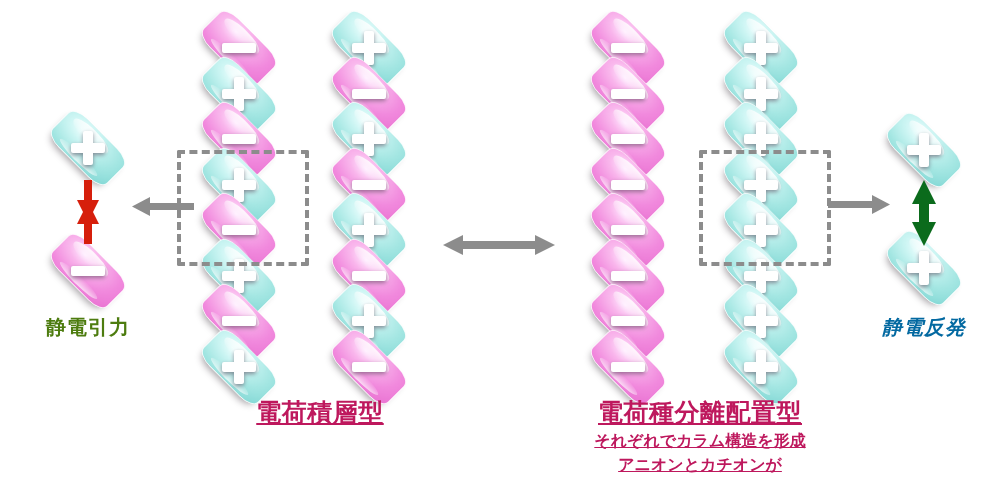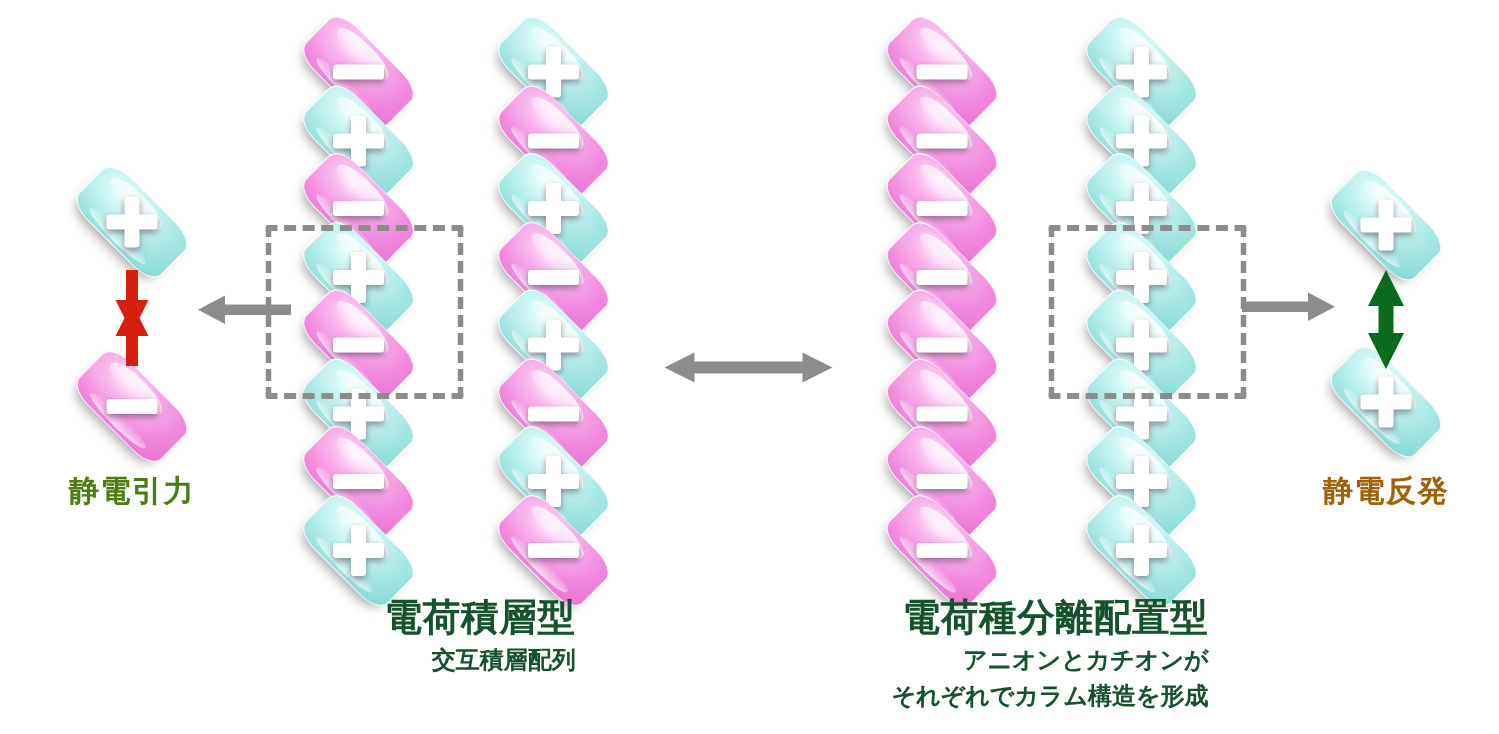--- a/index.html
+++ b/index.html
@@ -63,21 +63,21 @@
   .arrow-svg{position:absolute;overflow:visible;}
 
   
   .force-label{
     position:absolute;transform:translateX(-50%);
     font-size:20px;font-weight:bold;letter-spacing:1px;white-space:nowrap;
     text-shadow:0 1px 1px rgba(255,255,255,.9);
   }
   .caption{
     position:absolute;transform:translateX(-50%);
-    text-align:right;white-space:nowrap;color:#14532d;
+    text-align:center;white-space:nowrap;color:#be185d;text-decoration:underline;
   }
   .caption .title{font-size:25px;font-weight:bold;letter-spacing:.5px;line-height:1.15;}
   .caption .sub{font-size:16px;font-weight:bold;line-height:1.35;margin-top:3px;}
 </style>
 </head>
 <body>
 
 <div class="stage">
 
   <div>
@@ -276,21 +276,20 @@
         </div>
         <div class="sign" style="left: 369px; top: 366.5px;">
           <div class="bar h"></div>
         </div>
       </div>
 
     <div class="dashbox" style="left:177px;top:150px;width:124px;height:108px;"></div>
 
     <div class="caption" style="left:320px;top:398px;">
       <div class="title">電荷積層型</div>
-      <div class="sub">交互積層配列</div>
     </div>
   </div>
 
   <svg class="arrow-svg" style="left:443px;top:232px;" width="112" height="26">
     <g fill="#8c8c8c">
       <rect x="18" y="9" width="76" height="8"></rect>
       <polygon points="0,13 20,3 20,23"></polygon>
       <polygon points="112,13 92,3 92,23"></polygon>
     </g>
   </svg>
@@ -450,22 +449,22 @@
         <div class="sign" style="left: 761px; top: 366.5px;">
           <div class="bar h"></div>
           <div class="bar v"></div>
         </div>
       </div>
 
     <div class="dashbox" style="left:699px;top:150px;width:124px;height:108px;"></div>
 
     <div class="caption" style="left:700px;top:398px;">
       <div class="title">電荷種分離配置型</div>
+      <div class="sub">それぞれでカラム構造を形成</div>
       <div class="sub">アニオンとカチオンが</div>
-      <div class="sub">それぞれでカラム構造を形成</div>
     </div>
   </div>
 
   <svg class="arrow-svg" style="left:828px;top:194px;" width="62" height="22">
     <g fill="#8c8c8c">
       <rect x="0" y="7" width="46" height="7"></rect>
       <polygon points="62,10.5 44,1 44,20"></polygon>
     </g>
   </svg>
 
@@ -493,16 +492,16 @@
     </div>
 
     <svg class="arrow-svg" style="left:908px;top:180px;" width="34" height="66">
       <g fill="#0b6b1c">
         <polygon points="16,0 4,24 28,24"></polygon>
         <rect x="11" y="20" width="10" height="26"></rect>
         <polygon points="16,66 4,42 28,42"></polygon>
       </g>
     </svg>
 
-    <div class="force-label" style="left:924px;top:314px;color:#a16207;">静電反発</div>
+    <div class="force-label" style="left:924px;top:314px;color:#0369a1;font-style:italic;">静電反発</div>
   </div>
 
 </div>
 
 </body></html>

